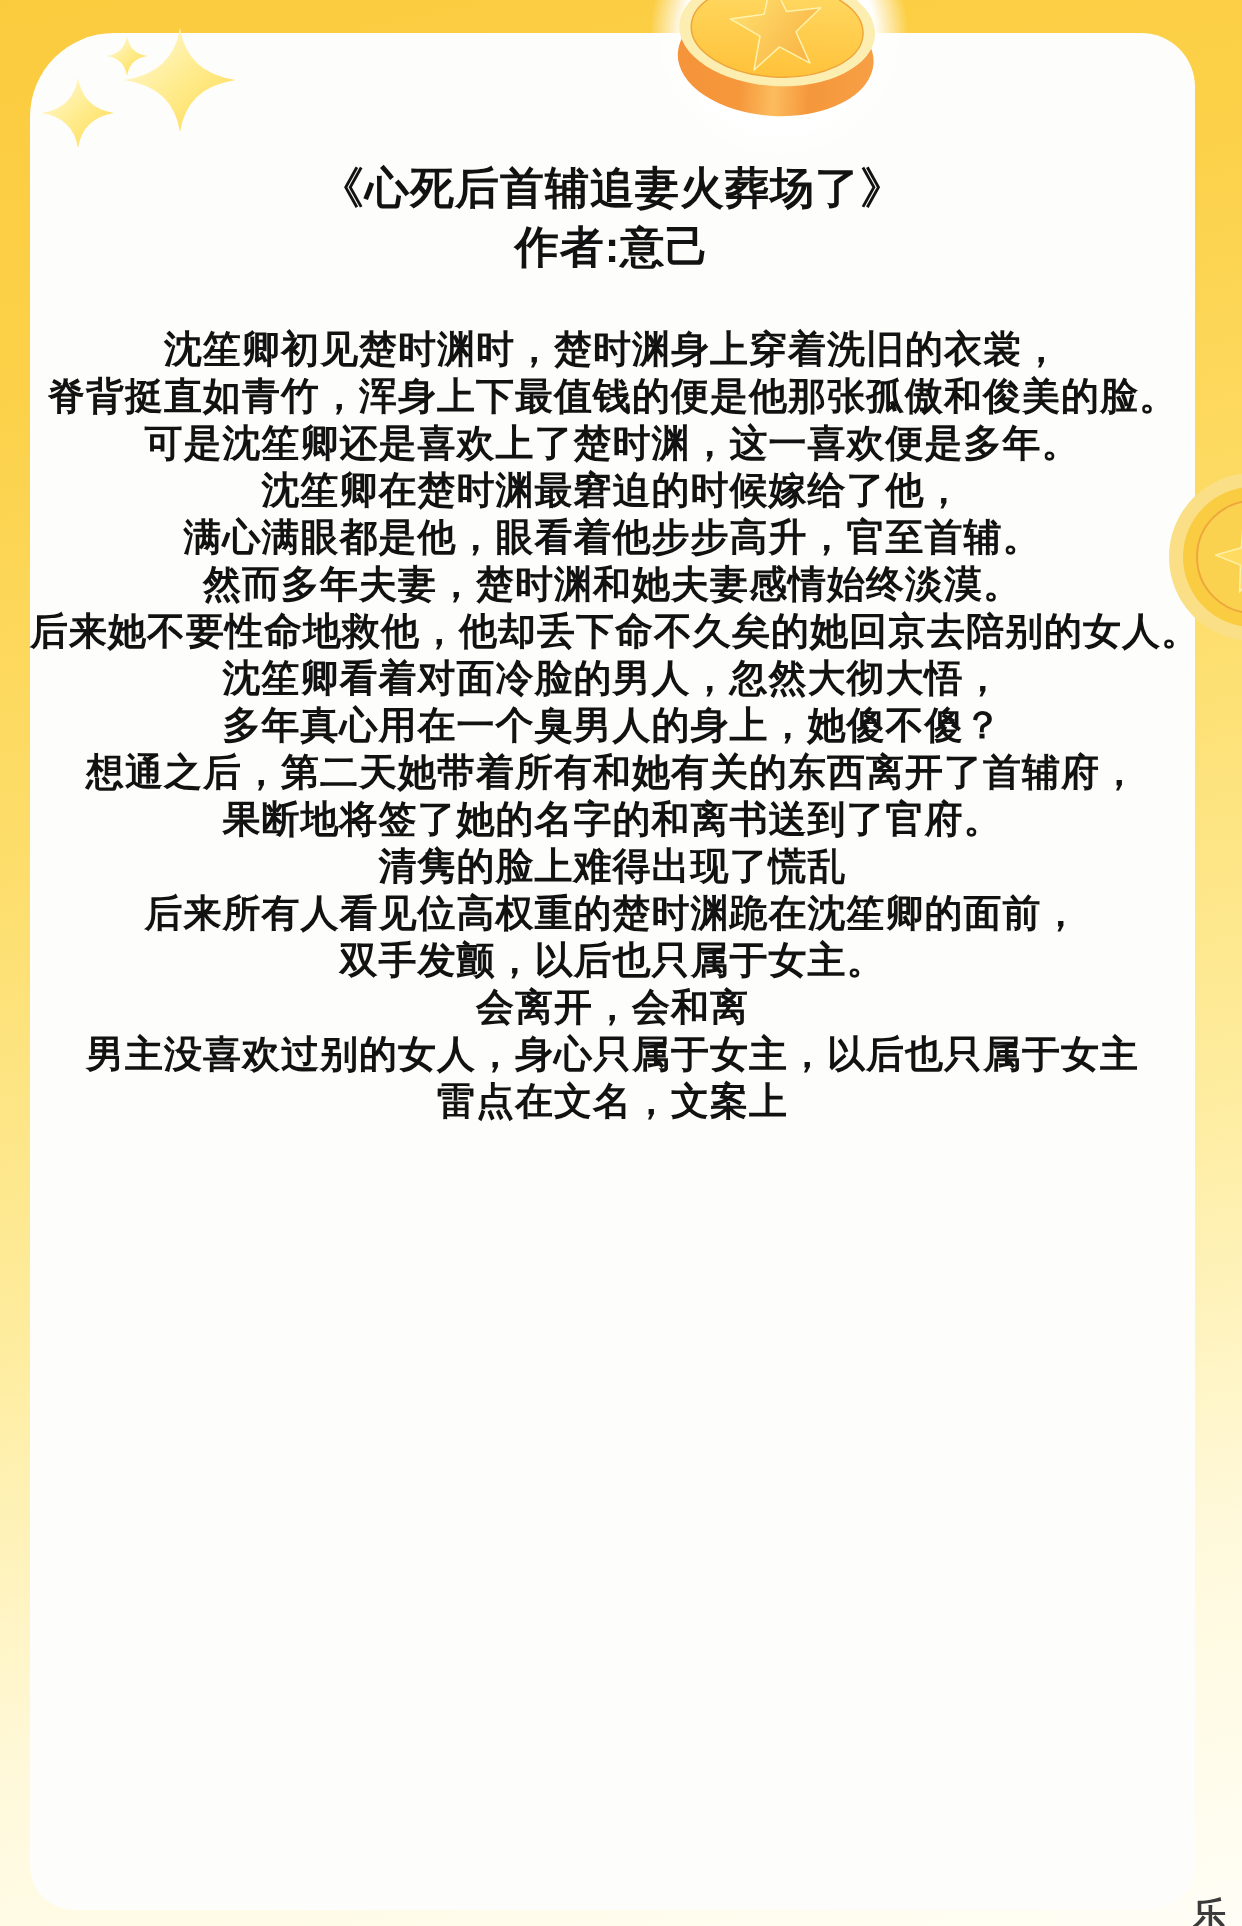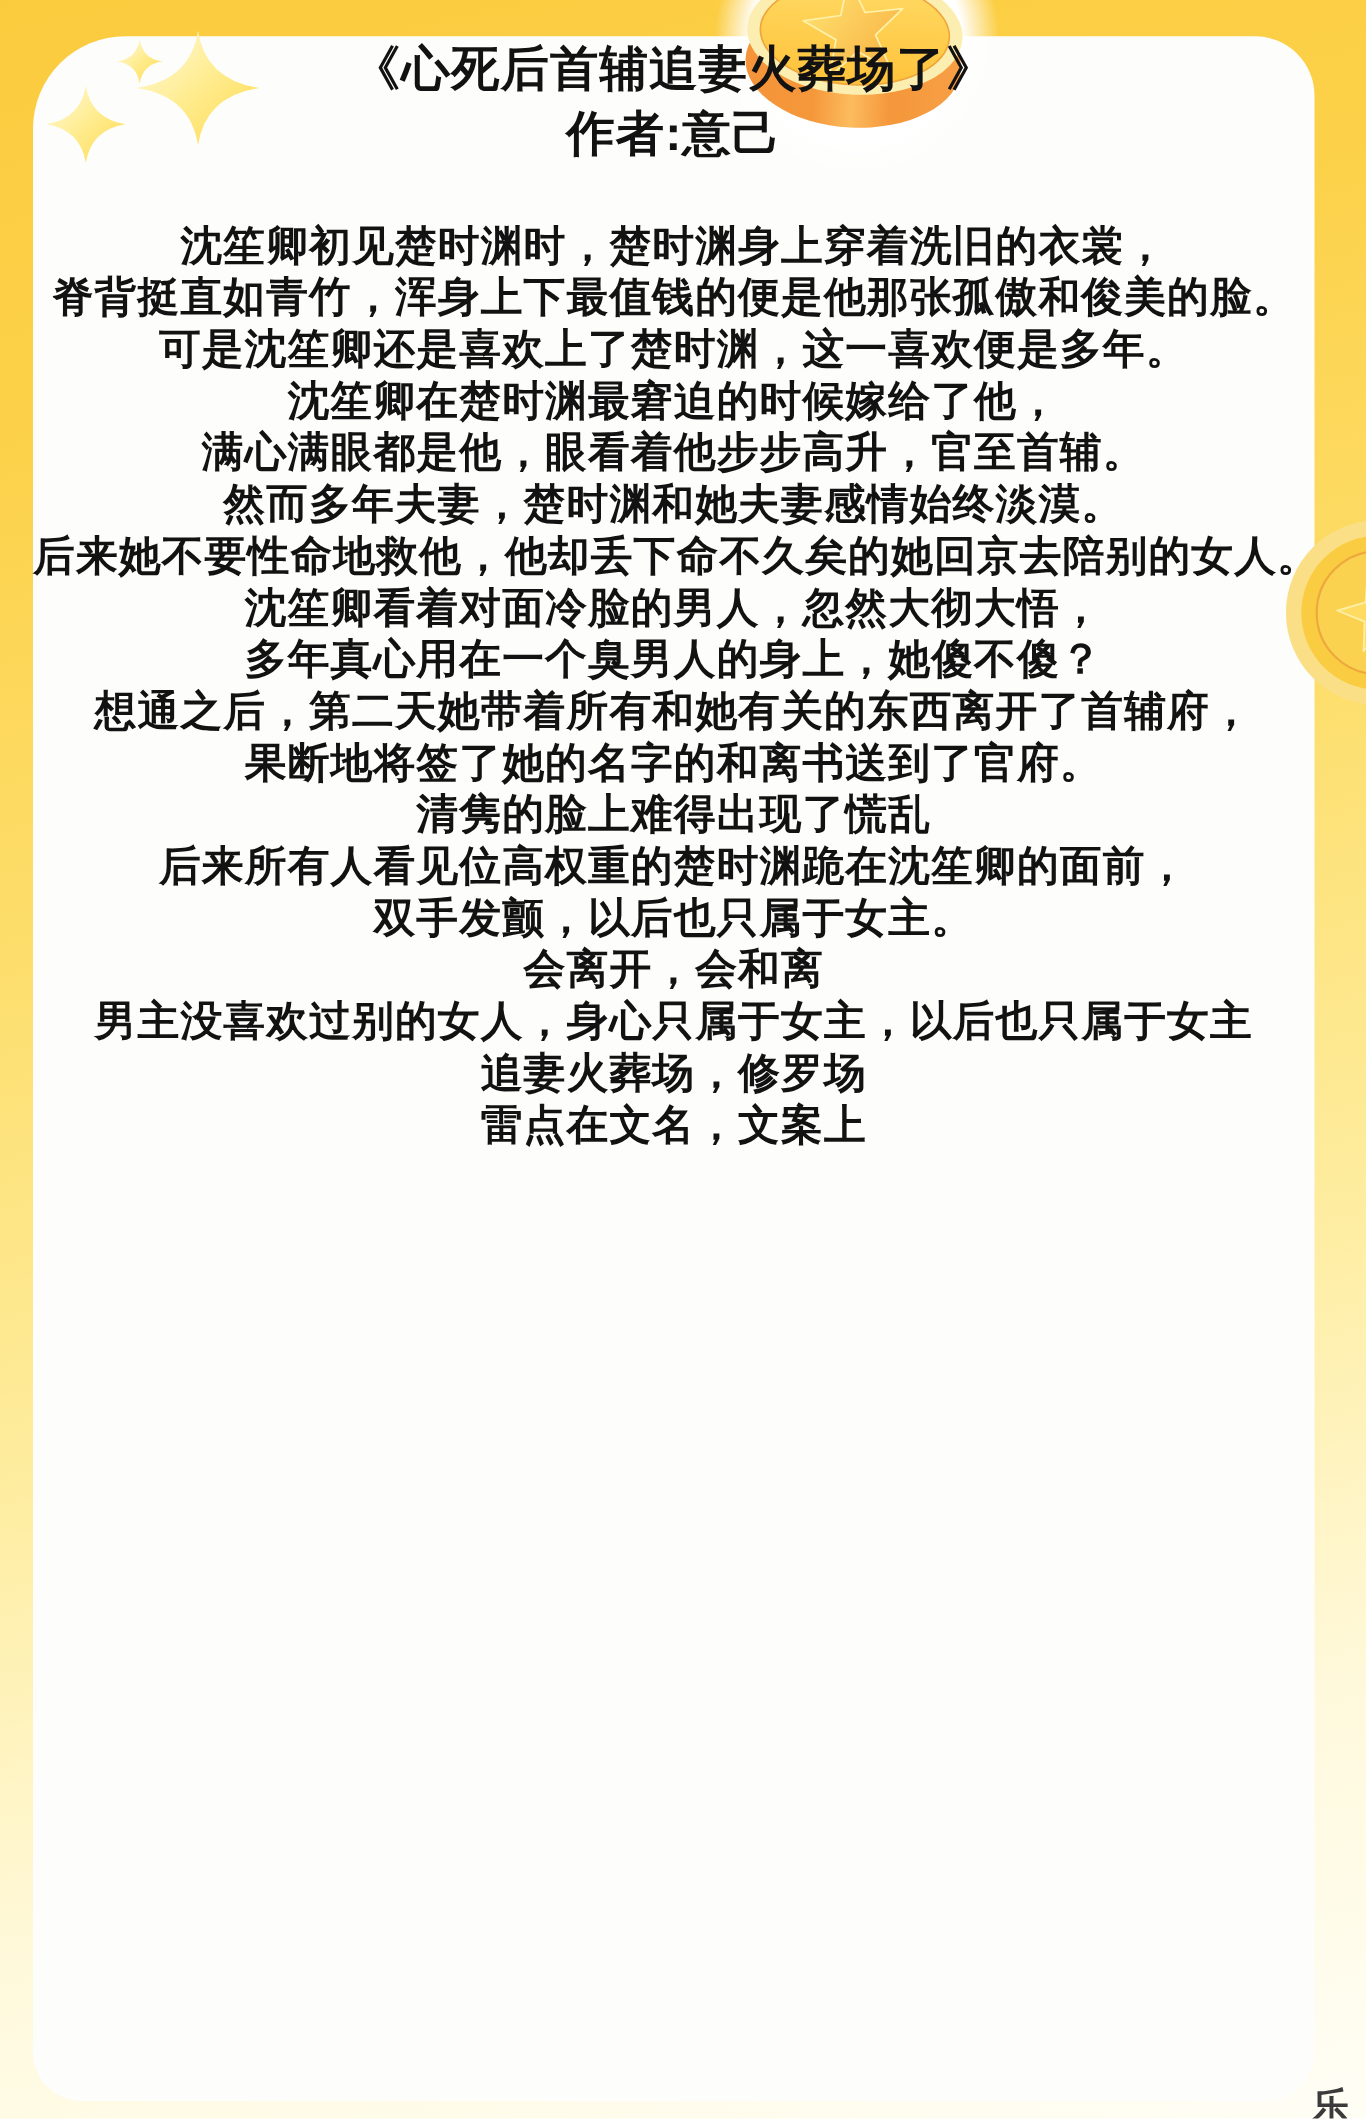--- a/index.html
+++ b/index.html
@@ -45,21 +45,21 @@
     left: 30px; right: 47px; top: 33px;
     text-align: center;
     color: #121212;
   }
   .title, .author {
     font-size: 44px;
     line-height: 59px;
     font-weight: 600;
     letter-spacing: 1px;
   }
-  .title { }
+  .title { margin-top: 125px; }
   .body-block { margin-top: 50px; }
   .body-line {
     font-size: 38px;
     line-height: 47px;
     font-weight: 600;
     letter-spacing: 1px;
     white-space: nowrap;
     text-align: center;
   }
   .watermark {
@@ -142,18 +142,17 @@
     <div class="body-line">后来她不要性命地救他，他却丢下命不久矣的她回京去陪别的女人。</div>
     <div class="body-line">沈笙卿看着对面冷脸的男人，忽然大彻大悟，</div>
     <div class="body-line">多年真心用在一个臭男人的身上，她傻不傻？</div>
     <div class="body-line">想通之后，第二天她带着所有和她有关的东西离开了首辅府，</div>
     <div class="body-line">果断地将签了她的名字的和离书送到了官府。</div>
     <div class="body-line">清隽的脸上难得出现了慌乱</div>
     <div class="body-line">后来所有人看见位高权重的楚时渊跪在沈笙卿的面前，</div>
     <div class="body-line">双手发颤，以后也只属于女主。</div>
     <div class="body-line">会离开，会和离</div>
     <div class="body-line">男主没喜欢过别的女人，身心只属于女主，以后也只属于女主</div>
-    <div class="body-line">追妻火葬场，修罗场</div>
     <div class="body-line">雷点在文名，文案上</div>
   </div>
 </div>
 
 <div class="watermark">乐</div>
 
 </body></html>

